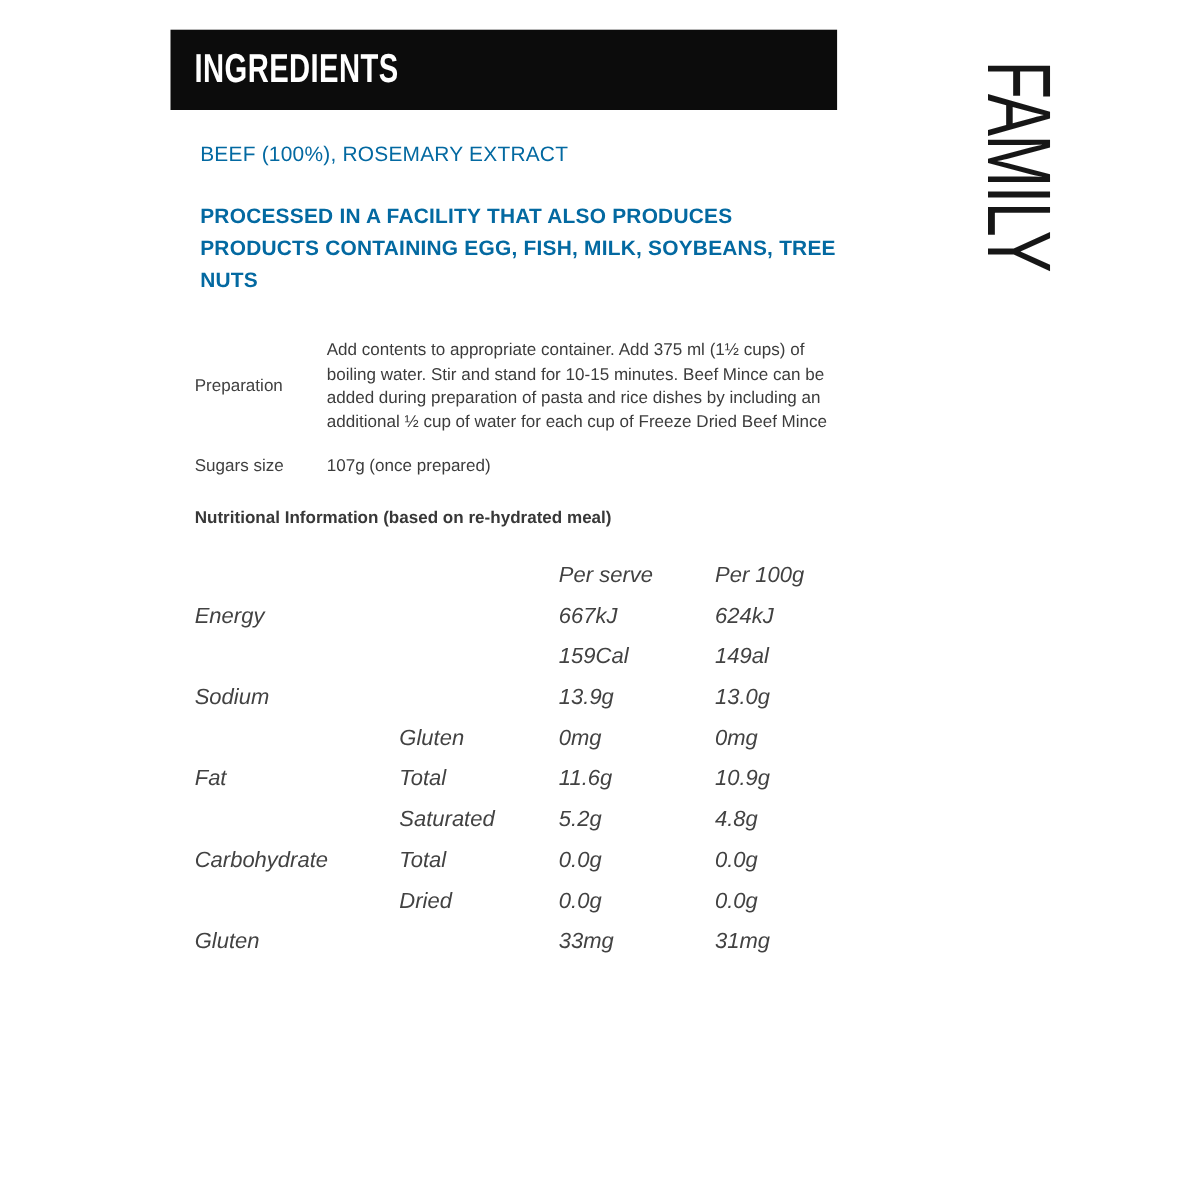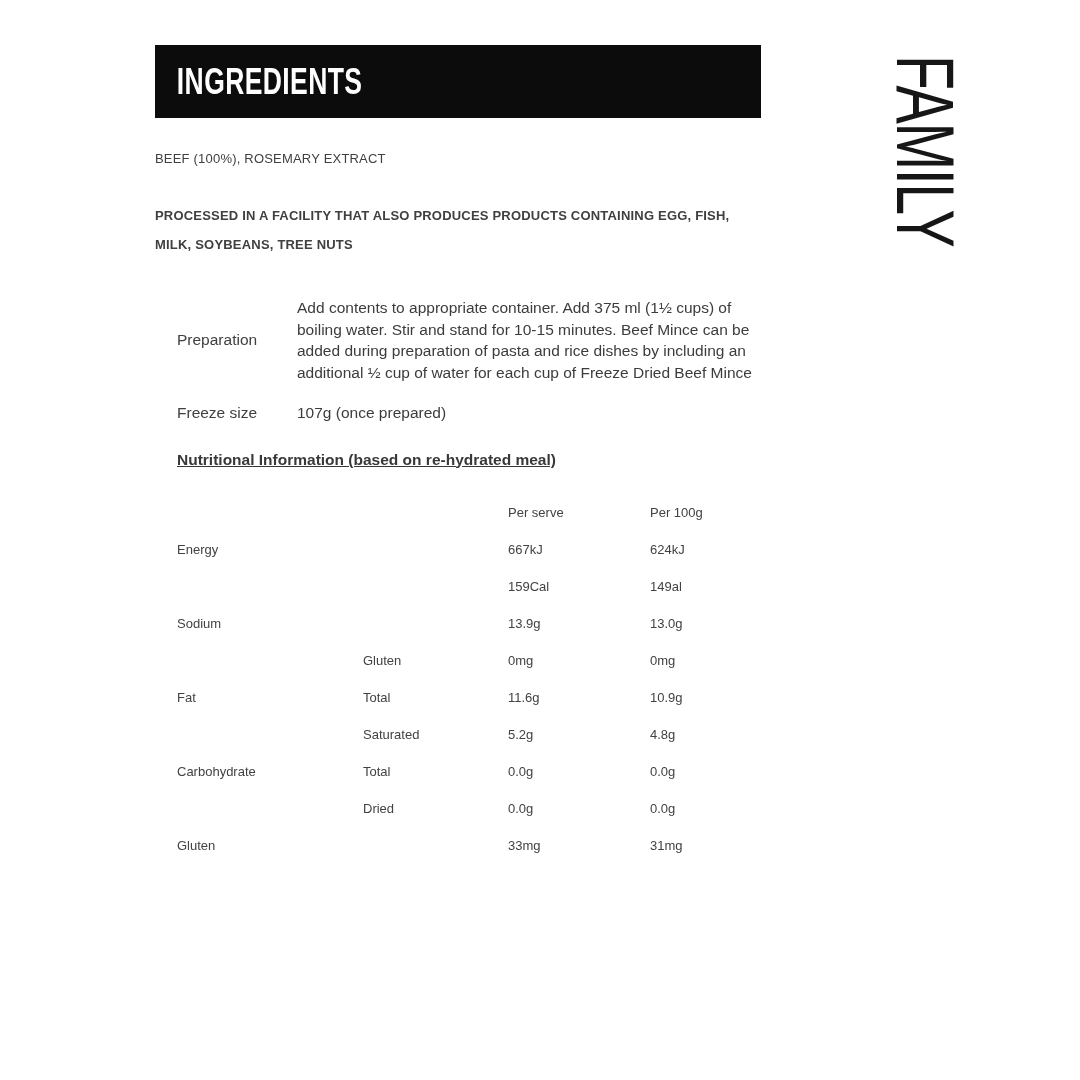--- a/index.html
+++ b/index.html
@@ -9,21 +9,21 @@
     width: 1080px;
     height: 1080px;
     background: #ffffff;
     font-family: "Liberation Sans", sans-serif;
     color: #3d3d3d;
     overflow: hidden;
   }
   .content {
     position: absolute;
     left: 155px;
-    top: 45px;
+    top: 27px;
     width: 606px;
   }
   .banner {
     width: 100%;
     height: 73px;
     background: #0c0c0c;
     display: flex;
     align-items: center;
     overflow: hidden;
   }
@@ -32,24 +32,25 @@
     color: #ffffff;
     font-weight: bold;
     font-size: 34px;
     letter-spacing: 0.5px;
     padding-left: 28px;
     transform: scaleX(0.78) scaleY(1.08);
     transform-origin: left center;
     white-space: nowrap;
   }
   .upper-text {
-    font-size: 13px;
+    font-size: 19px;
     line-height: 29px;
-    color: #404040;
+    color: #0369a1;
     letter-spacing: 0.2px;
+    margin-left: 27px;
   }
   .ingredients-text { margin-top: 26px; margin-bottom: 28px; }
   .allergens-text   { margin-top: 25px; margin-bottom: 38px; font-weight: bold; }
   .details { padding-left: 22px; }
   .d-row {
     display: grid;
     grid-template-columns: 120px 1fr;
     align-items: center;
     margin-bottom: 19px;
     font-size: 15.5px;
@@ -58,30 +59,30 @@
   }
   .d-label { padding-right: 10px; }
   .d-value { color: #3c3c3c; }
   .nutrition-title {
     padding-left: 22px;
     margin-top: 27px;
     margin-bottom: 25px;
     font-size: 15.5px;
     font-weight: bold;
     color: #383838;
-    text-decoration: underline;
   }
   .nutrition {
     padding-left: 22px;
     display: grid;
     grid-template-columns: 186px 145px 142px 1fr;
     grid-auto-rows: 37px;
     align-items: center;
-    font-size: 13px;
+    font-size: 20px;
     color: #424242;
+    font-style: italic;
   }
   .family-label {
     position: absolute;
     left: 878px;
     top: 55px;
     writing-mode: vertical-rl;
     text-orientation: mixed;
     font-size: 82px;
     font-weight: normal;
     color: #161616;
@@ -102,21 +103,21 @@
   <p class="upper-text ingredients-text">BEEF (100%), ROSEMARY EXTRACT</p>
 
   <p class="upper-text allergens-text">PROCESSED IN A FACILITY THAT ALSO PRODUCES PRODUCTS CONTAINING EGG, FISH, MILK, SOYBEANS, TREE NUTS</p>
 
   <div class="details">
     <div class="d-row">
       <div class="d-label">Preparation</div>
       <div class="d-value">Add contents to appropriate container. Add 375 ml (1½ cups) of boiling water. Stir and stand for 10-15 minutes. Beef Mince can be added during preparation of pasta and rice dishes by including an additional ½ cup of water for each cup of Freeze Dried Beef Mince</div>
     </div>
     <div class="d-row">
-      <div class="d-label">Freeze size</div>
+      <div class="d-label">Sugars size</div>
       <div class="d-value">107g (once prepared)</div>
     </div>
   </div>
 
   <div class="nutrition-title">Nutritional Information (based on re-hydrated meal)</div>
 
   <div class="nutrition">
     <div></div>
     <div></div>
     <div>Per serve</div>

